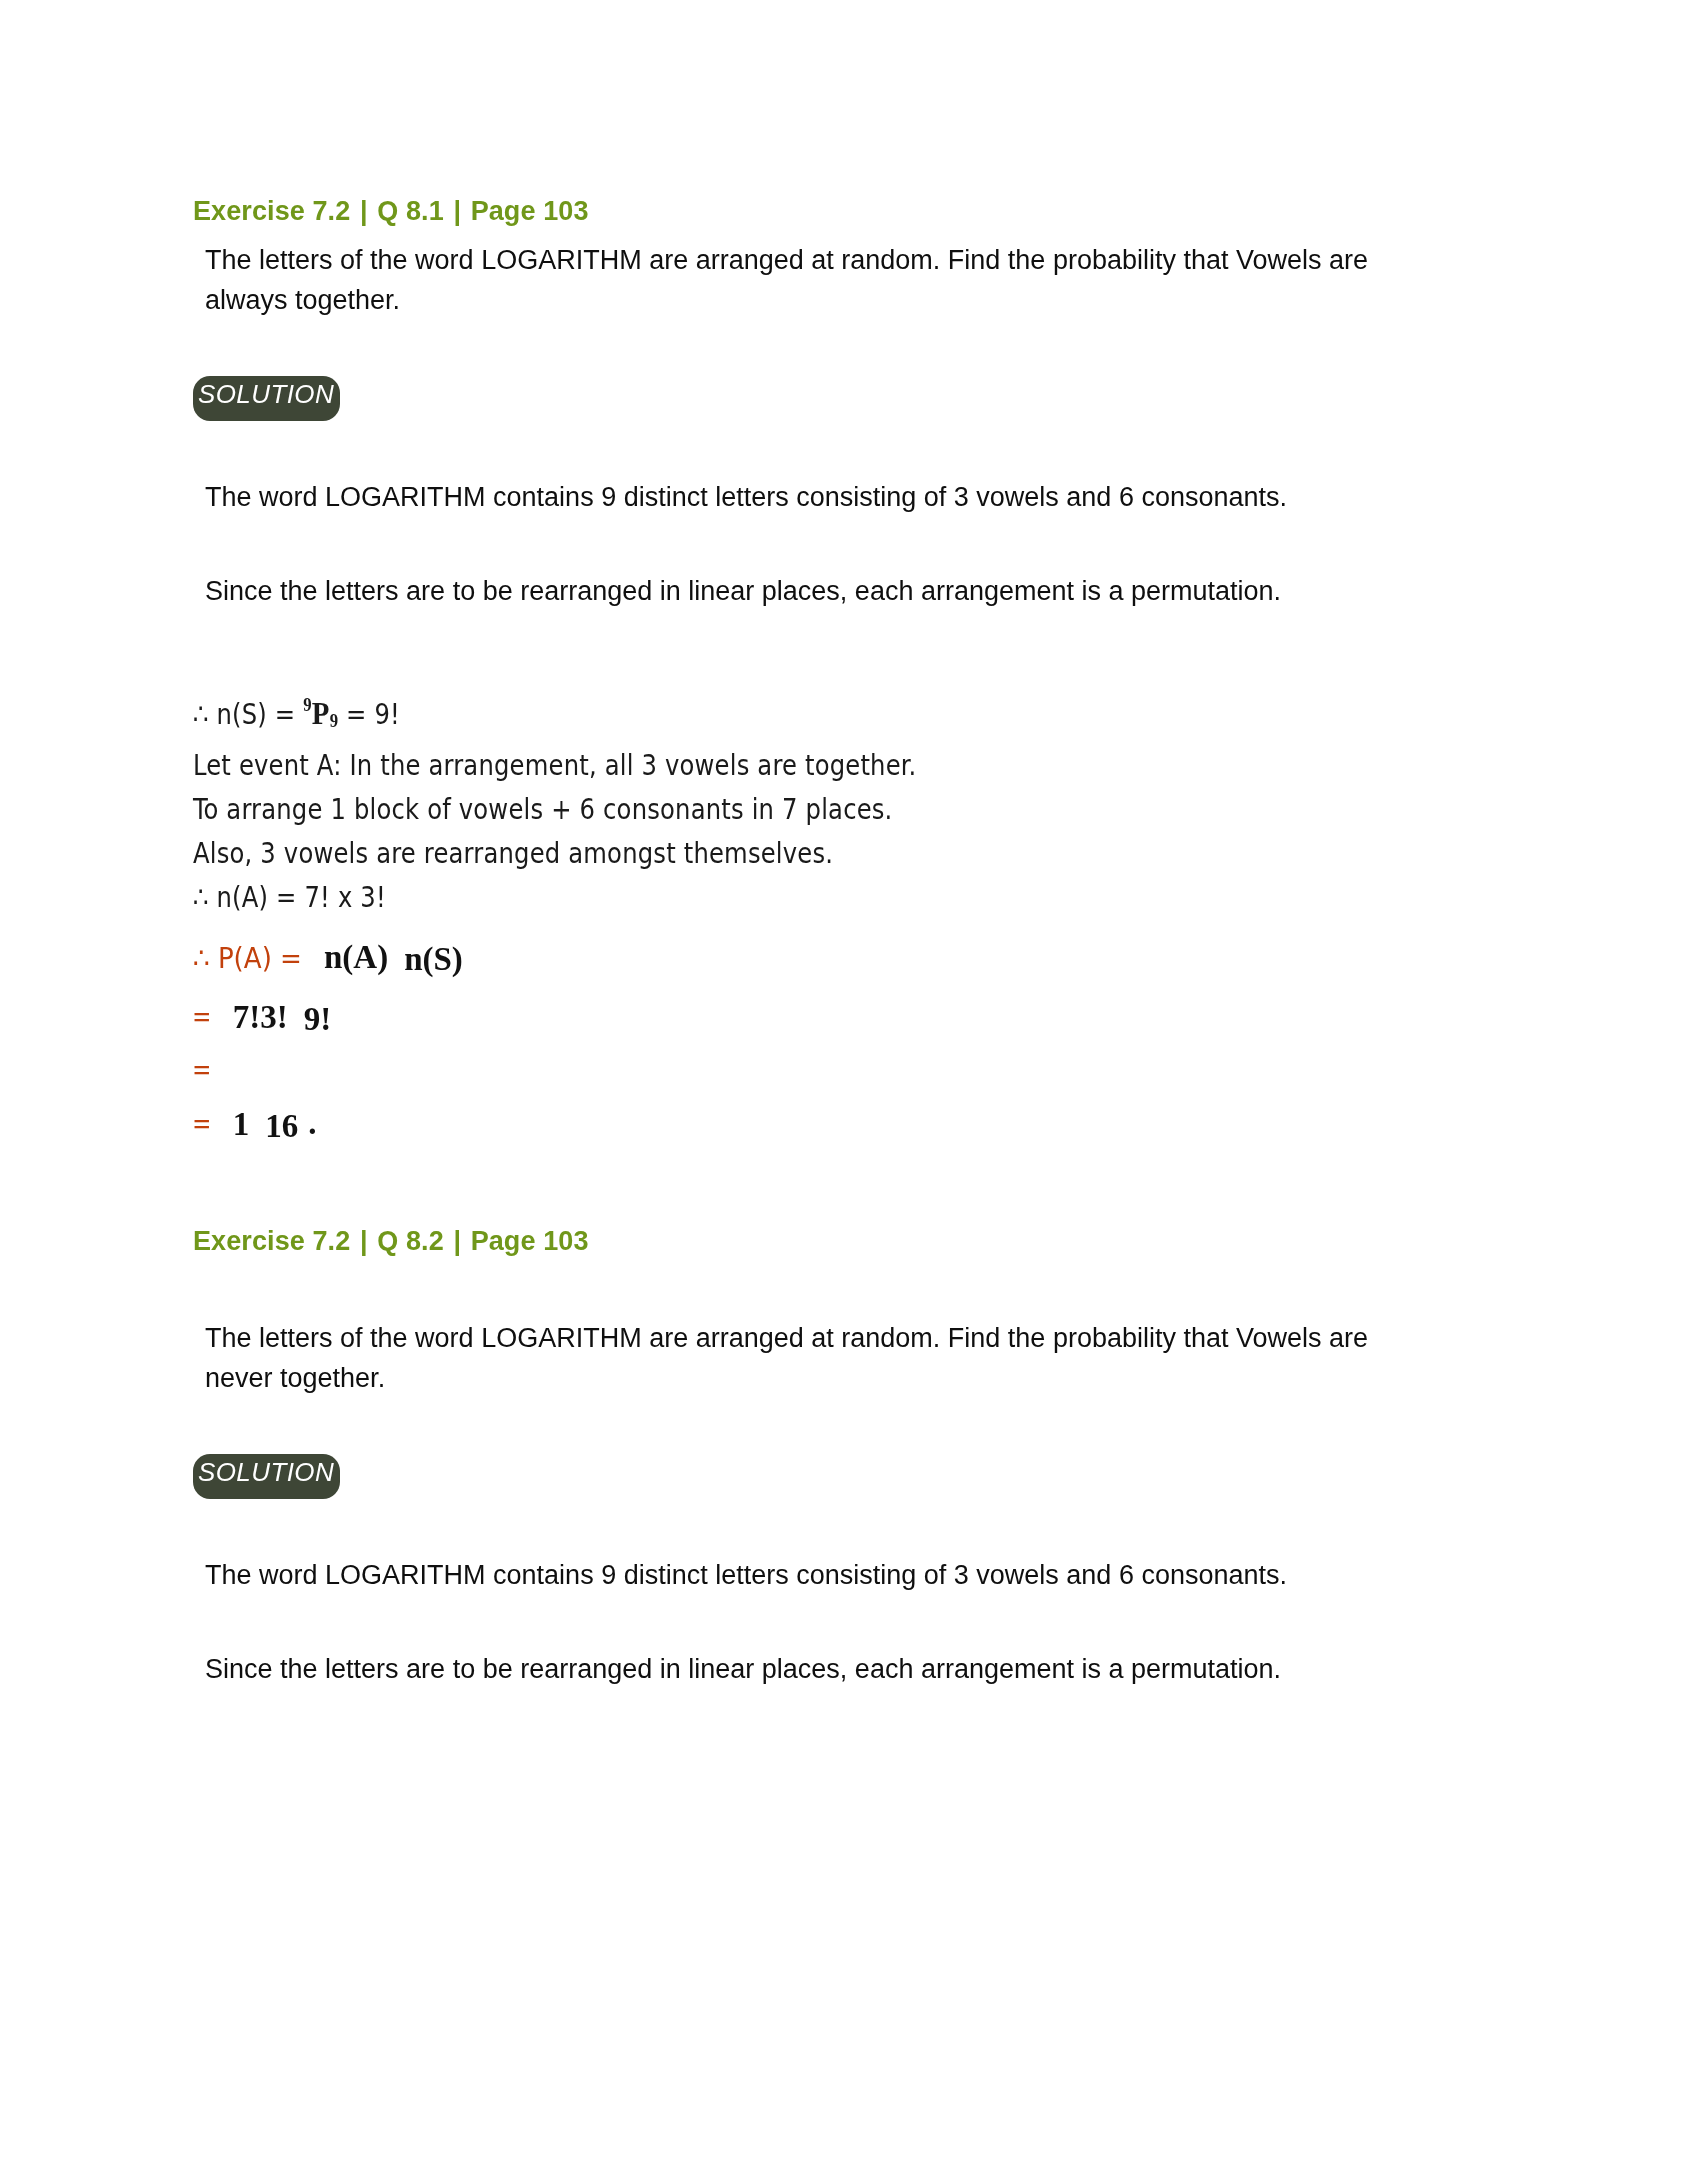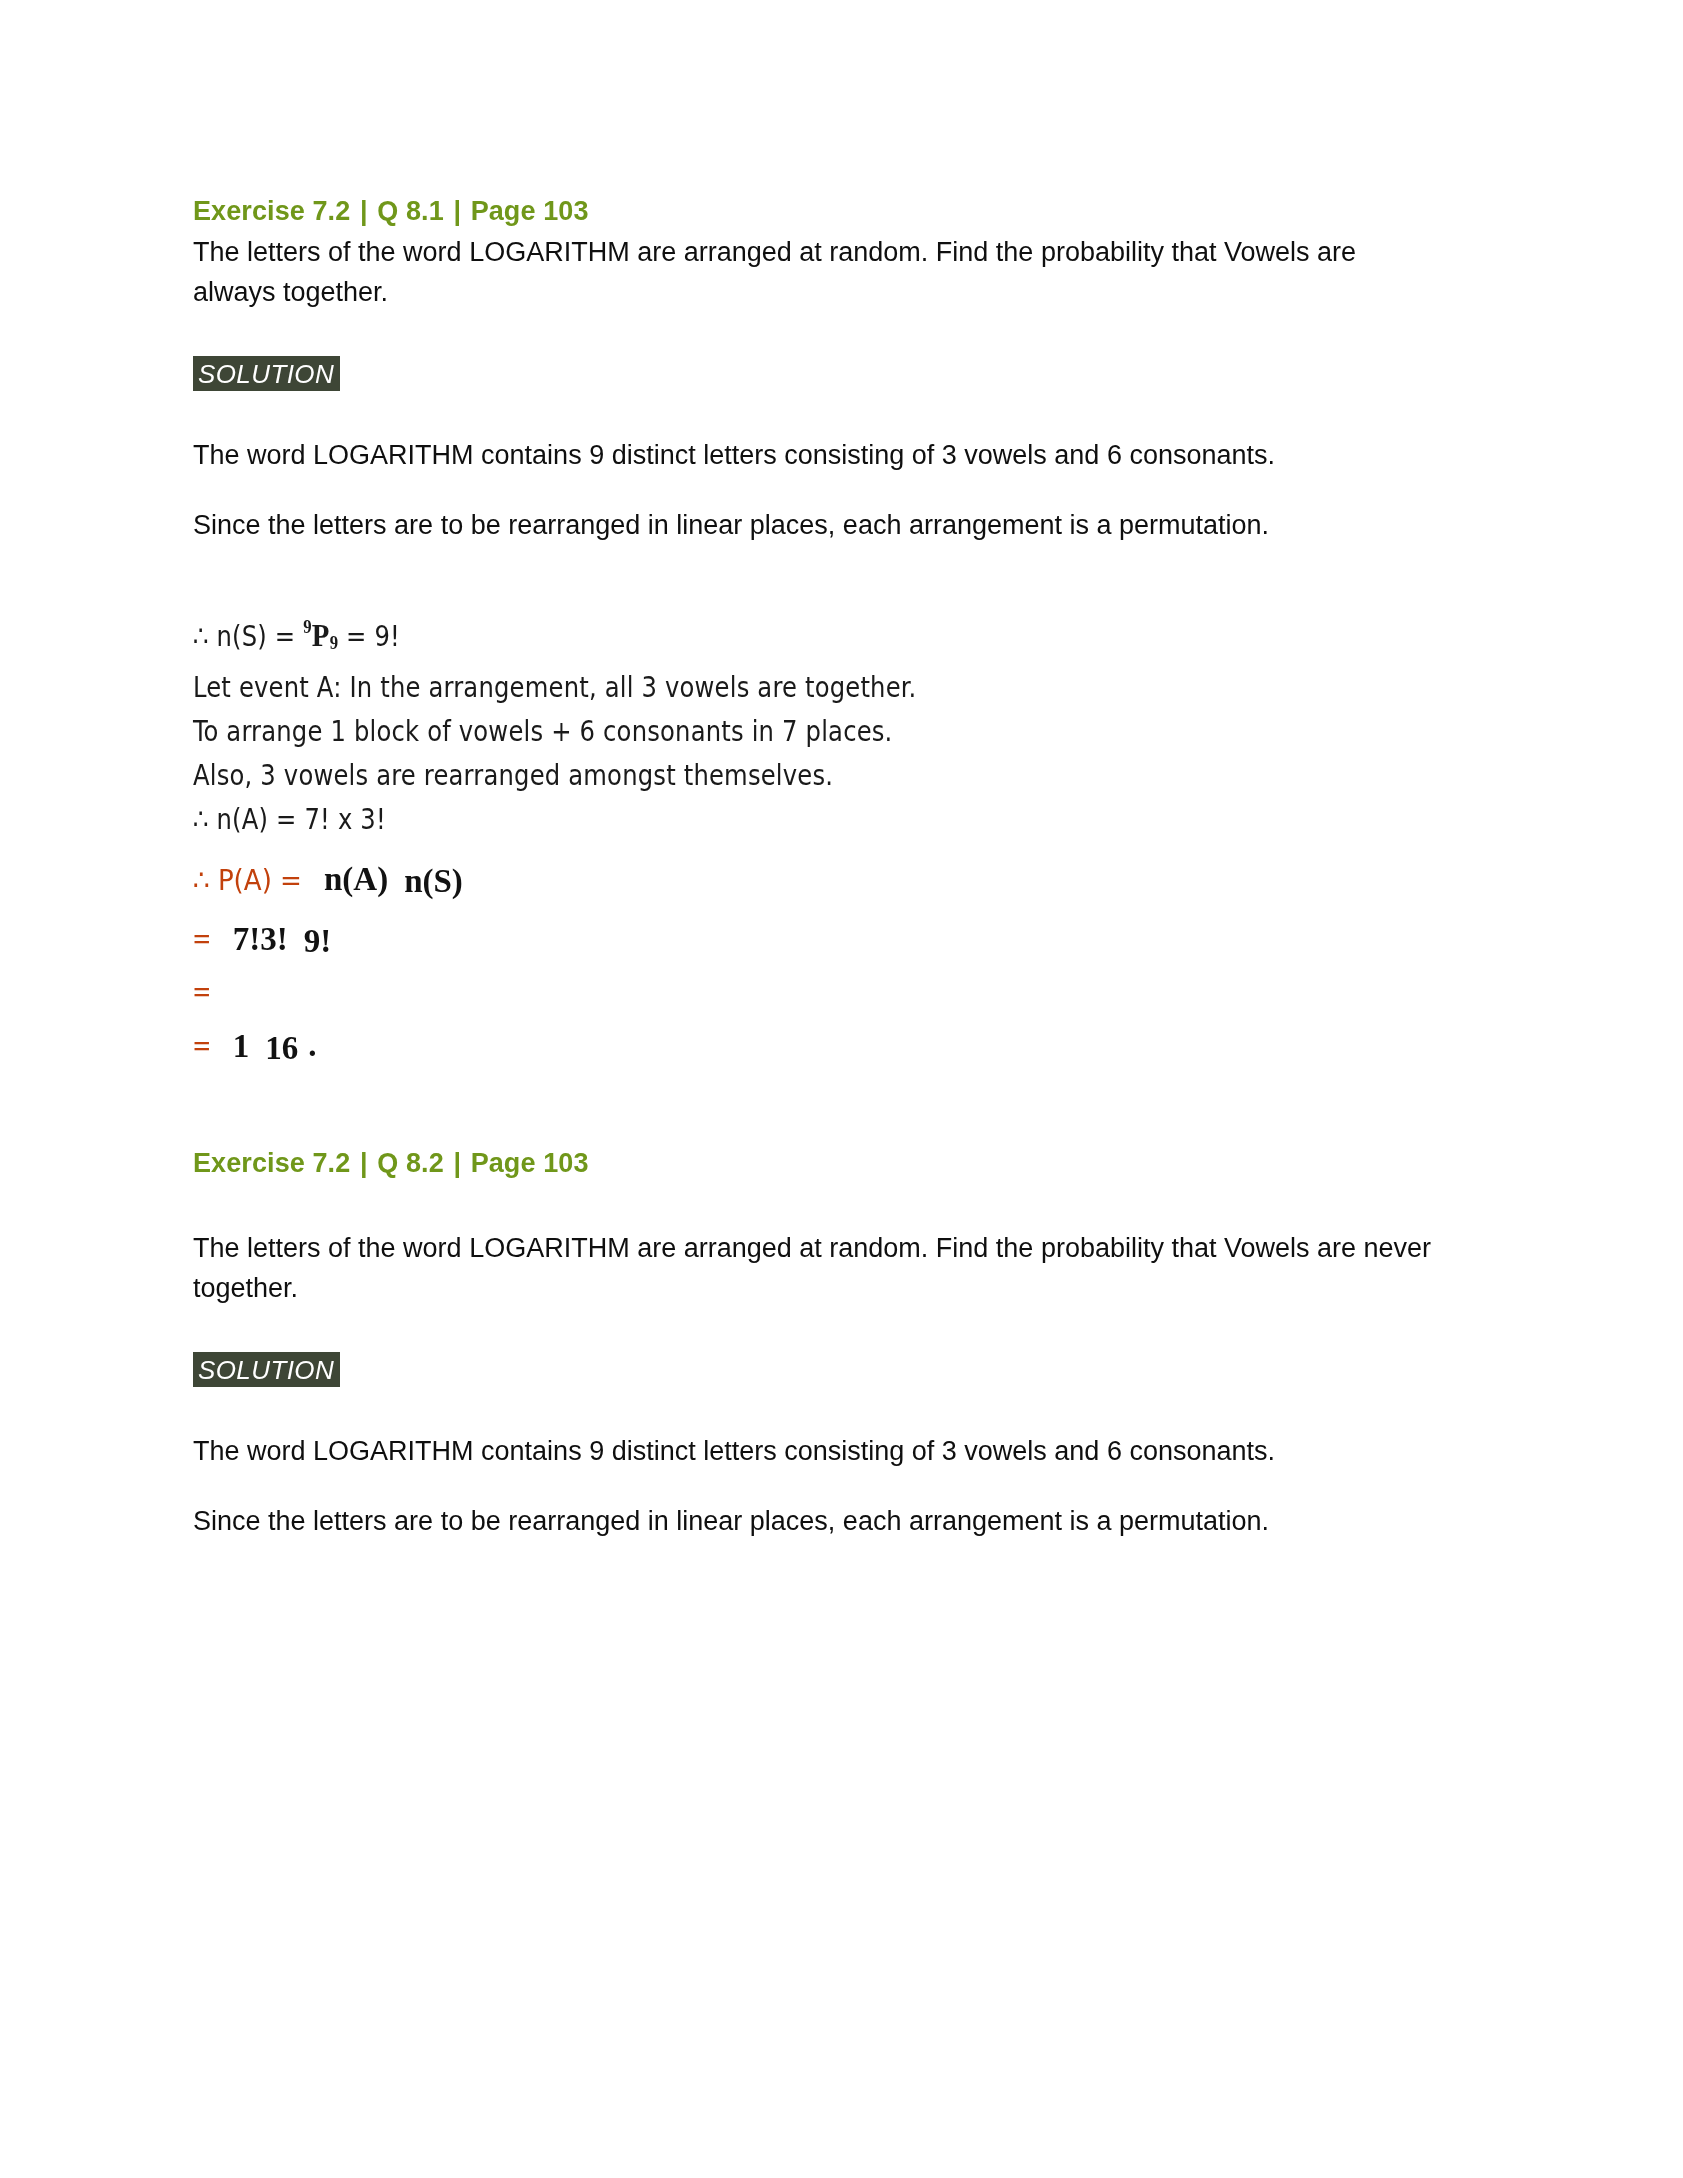--- a/index.html
+++ b/index.html
@@ -41,39 +41,40 @@
     white-space: nowrap;
   }
   .ex-heading .sep { color: #70971a; padding: 0 2px; }
 
   
   .para {
     font-family: "Liberation Sans", sans-serif;
     font-size: 27px;
     line-height: 40px;
     color: #0f0f0f;
-    margin: 0;
+    margin: 12px;
     max-width: 1242px;
   }
   .gap-sm { height: 30px; }
   .gap-md { height: 44px; }
   .gap-xl { height: 75px; }
 
   
   .solution-badge {
     display: inline-block;
     background: #3e4636;
     color: #ffffff;
     font-family: "Liberation Sans", sans-serif;
     font-style: italic;
     font-weight: normal;
     font-size: 26px;
     line-height: 30px;
-    padding: 3px 6px 2px 5px;
+    padding: 3px 6px 12px 5px;
     letter-spacing: 0.4px;
+    border-radius: 17px;
   }
 
   
   .mathline {
     font-family: "DejaVu Sans Condensed", "Liberation Sans Narrow", "Liberation Sans", sans-serif;
     font-size: 29px;
     line-height: 44px;
     color: #1a1a1a;
     font-weight: 300;
     letter-spacing: 0.2px;

